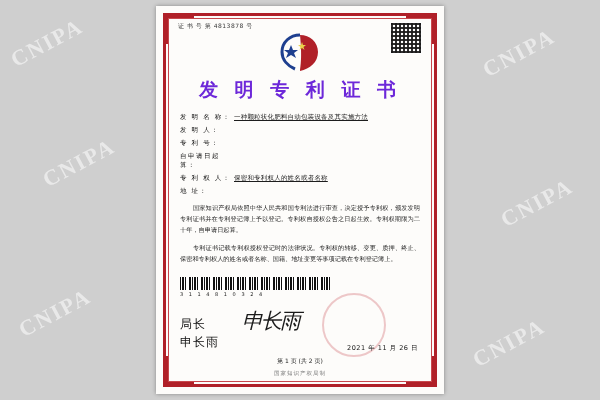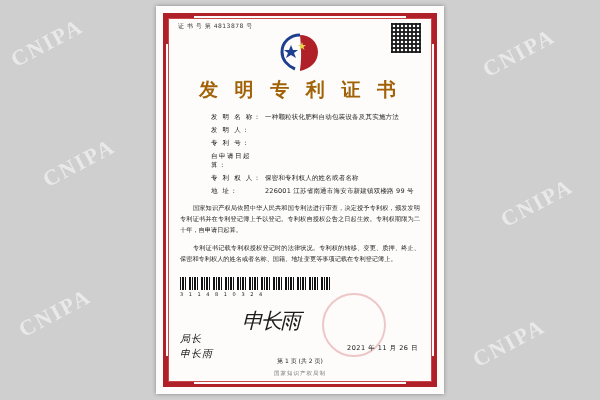--- a/index.html
+++ b/index.html
@@ -96,48 +96,48 @@
   }
   .emblem {
     text-align: center;
     margin-top: 2px;
     height: 42px;
     position: relative;
   }
   .emblem svg { display: block; margin: 0 auto; }
   .title {
     text-align: center;
-    color: #a16207;
+    color: #6d28d9;
     font-family: "DejaVu Sans", "Liberation Sans", sans-serif;
     font-size: 19px;
     font-weight: bold;
     letter-spacing: 5px;
     margin: 2px 0 10px 0;
   }
   .fields {
     margin: 0 6px;
   }
   .field {
     display: flex;
     align-items: baseline;
     font-size: 6.5px;
     color: #1d1d1d;
     line-height: 1.45;
     margin-bottom: 3.5px;
-    margin-left: 31px;
   }
   .field .lbl {
     width: 54px;
     flex: 0 0 54px;
     letter-spacing: 1.5px;
     color: #111;
   }
   .field .val {
     flex: 1;
     letter-spacing: 0.2px;
+    text-decoration: underline;
   }
   .para {
     margin: 7px 6px 0 6px;
     font-size: 6.2px;
     line-height: 1.75;
     color: #1d1d1d;
     text-align: justify;
     text-indent: 13px;
   }
   .barcode {
@@ -156,26 +156,25 @@
     color: #222;
   }
   .signature-block {
     position: relative;
     margin: 14px 6px 0 6px;
     height: 44px;
   }
   .sig-label {
     position: absolute;
     left: 0;
-    top: 20px;
-    font-size: 10px;
+    top: 4px;
+    font-size: 12px;
     line-height: 1.5;
     color: #111;
     letter-spacing: 1px;
-    font-style: italic;
   }
   .sig-mark {
     position: absolute;
     left: 62px;
     top: -4px;
     font-size: 21px;
     color: #1a1a1a;
     font-family: "DejaVu Serif", "Liberation Serif", serif;
     font-style: italic;
     letter-spacing: -2px;
@@ -267,21 +266,20 @@
         </div>
         <div class="field">
           <span class="lbl">自申请日起算：</span>
         </div>
         <div class="field">
           <span class="lbl">专 利 权 人：</span>
           <span class="val">保密和专利权人的姓名或者名称</span>
         </div>
         <div class="field">
           <span class="lbl">地 址：</span>
-          <span class="val">226001 江苏省南通市海安市新建镇双楼路 99 号</span>
         </div>
       </div>
 
       <div class="para">国家知识产权局依照中华人民共和国专利法进行审查，决定授予专利权，颁发发明专利证书并在专利登记簿上予以登记。专利权自授权公告之日起生效。专利权期限为二十年，自申请日起算。</div>
       <div class="para">专利证书记载专利权授权登记时的法律状况。专利权的转移、变更、质押、终止、保密和专利权人的姓名或者名称、国籍、地址变更等事项记载在专利登记簿上。</div>
 
       <div class="barcode"></div>
       <div class="barcode-num">3 1 1 4 8 1 0 3 2 4</div>
 
       <div class="signature-block">

